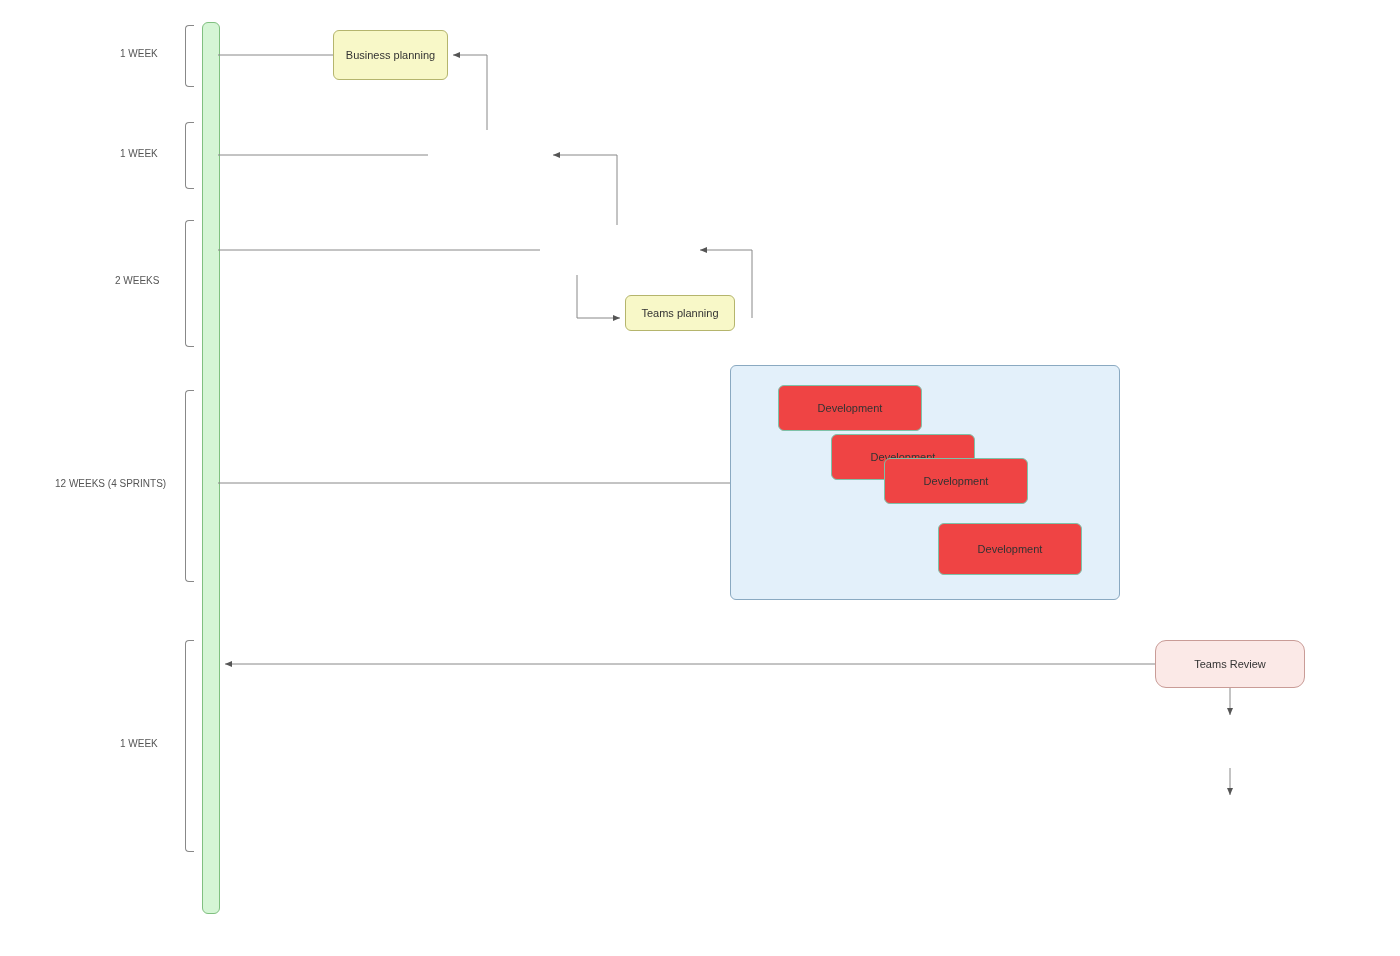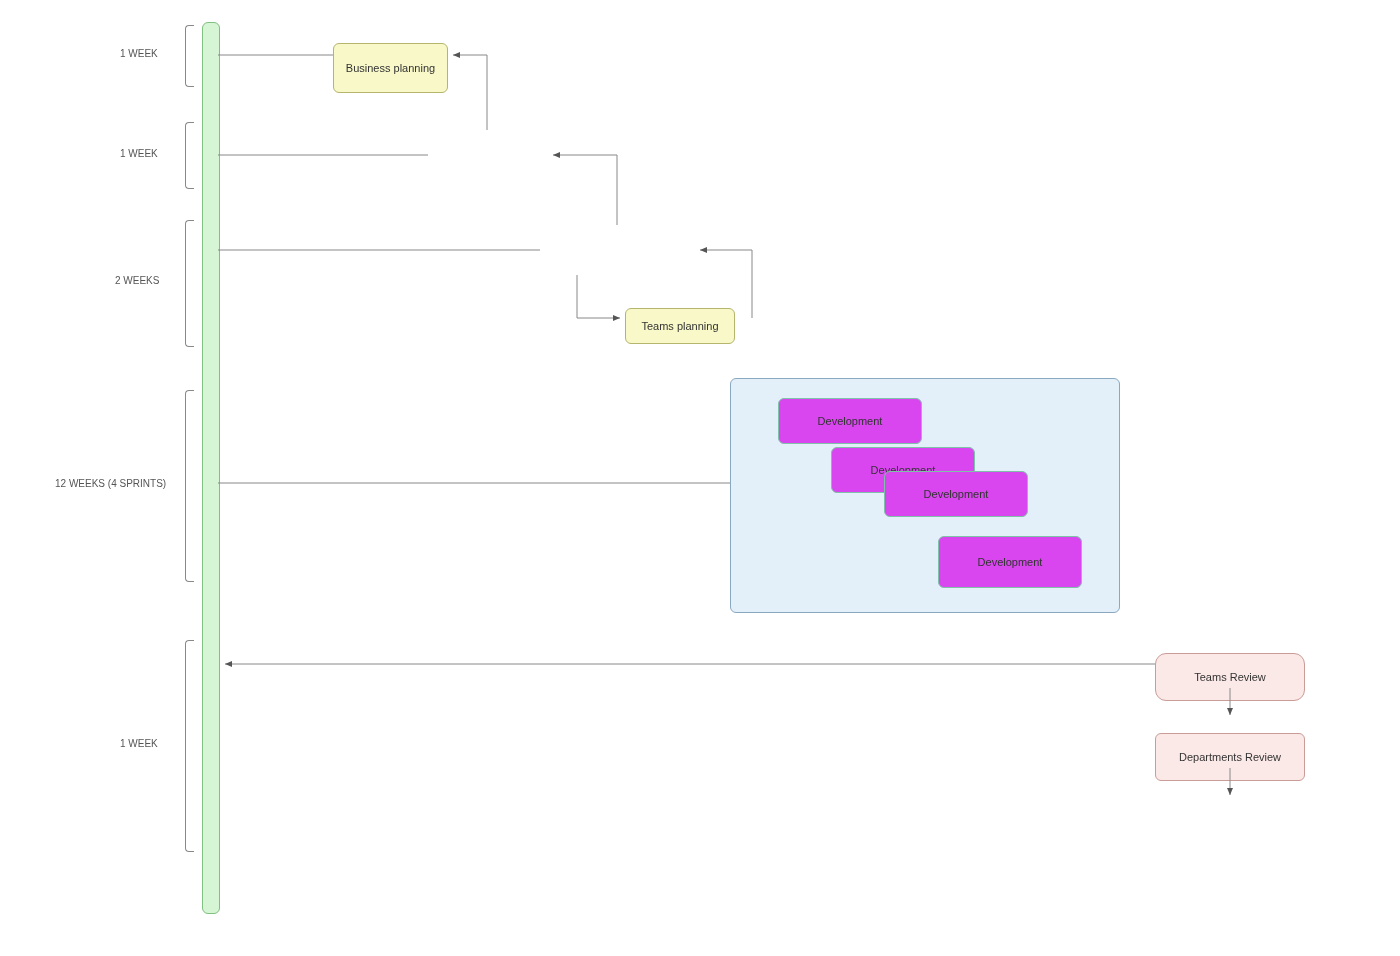--- a/index.html
+++ b/index.html
@@ -41,32 +41,31 @@
   .box {
     position: absolute;
     border-radius: 6px;
     display: flex;
     align-items: center;
     justify-content: center;
     font-size: 11px;
     text-align: center;
     box-sizing: border-box;
     padding: 4px;
-    margin-top: 13px;
   }
   .box-yellow {
     background: #f8f8c8;
     border: 1px solid #b5b56d;
   }
   .box-blue-container {
     background: #e3f0fa;
     border: 1px solid #8aa9c1;
   }
   .box-teal {
-    background: #d946ef;
+    background: #ef4444;
     border: 1px solid #7ec1a8;
   }
   .box-pink {
     background: #fbe9e7;
     border: 1px solid #c99c97;
   }
   svg.connectors {
     position: absolute;
     left: 0;
     top: 0;
@@ -118,23 +117,20 @@
   <div class="box box-teal" style="left:884px; top:458px; width:144px; height:46px;">
     <span>Development</span>
   </div>
   <div class="box box-teal" style="left:938px; top:523px; width:144px; height:52px;">
     <span>Development</span>
   </div>
 
   <div class="box box-pink" style="left:1155px; top:640px; width:150px; height:48px;border-radius:11px;">
     <span>Teams Review</span>
   </div>
-  <div class="box box-pink" style="left:1155px; top:720px; width:150px; height:48px;">
-    <span>Departments Review</span>
-  </div>
 
   <svg class="connectors">
     <defs>
       <marker id="arrow" markerWidth="8" markerHeight="8" refX="7" refY="3" orient="auto">
         <path d="M0,0 L7,3 L0,6 Z" fill="#555"></path>
       </marker>
     </defs>
     <g stroke="#888" stroke-width="1" fill="none">
 
       <line x1="218" y1="55" x2="333" y2="55"></line>

